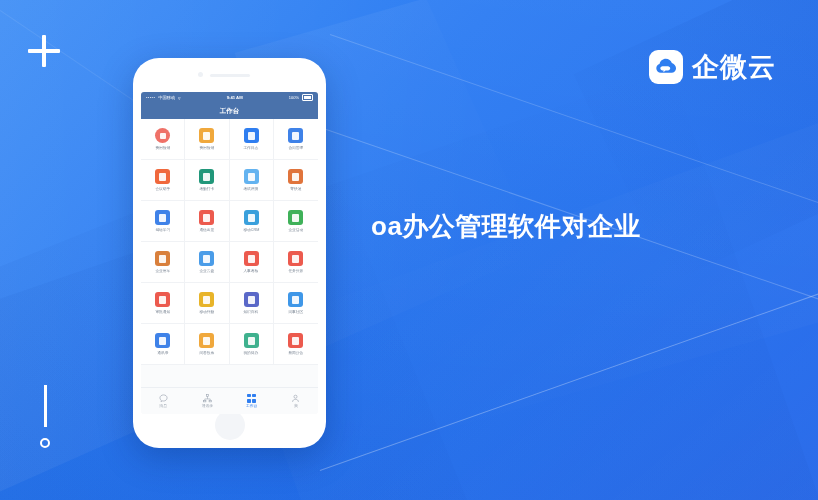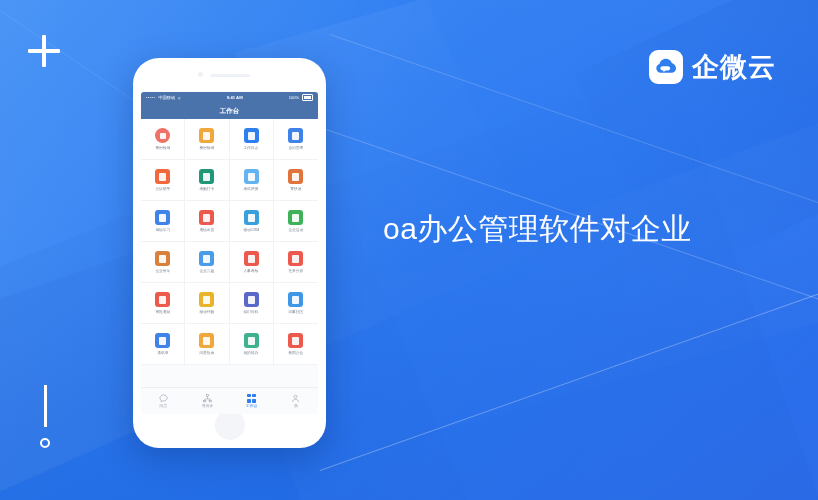--- a/index.html
+++ b/index.html
@@ -49,22 +49,22 @@
   .deco-dot{position:absolute;left:40px;top:438px;width:10px;height:10px;border-radius:50%;
             border:2.5px solid #fff;box-sizing:border-box;}
 
   
   .logo{position:absolute;right:42px;top:50px;display:flex;align-items:center;gap:9px;}
   .logo-mark{width:34px;height:34px;border-radius:9px;background:#fff;
              display:flex;align-items:center;justify-content:center;}
   .logo-text{color:#fff;font-size:27px;font-weight:bold;letter-spacing:1px;line-height:1;}
 
   
-  .headline{position:absolute;left:383px;top:208px;width:400px;color:#fff;
-            font-size:30px;font-weight:normal;line-height:1.42;letter-spacing:.5px;}
+  .headline{position:absolute;left:371px;top:208px;width:400px;color:#fff;
+            font-size:26px;font-weight:bold;line-height:1.42;letter-spacing:.5px;}
 
   
   .phone{position:absolute;left:133px;top:58px;width:193px;height:390px;
          background:#fff;border-radius:26px;
          box-shadow:0 10px 34px rgba(0,30,90,.28);}
   .speaker{position:absolute;left:50%;top:16px;transform:translateX(-50%);
            width:40px;height:3px;border-radius:2px;background:#eef1f5;}
   .cam{position:absolute;left:50%;top:14px;margin-left:-32px;width:5px;height:5px;
        border-radius:50%;background:#eef1f5;}
   .home{position:absolute;left:50%;bottom:8px;transform:translateX(-50%);

